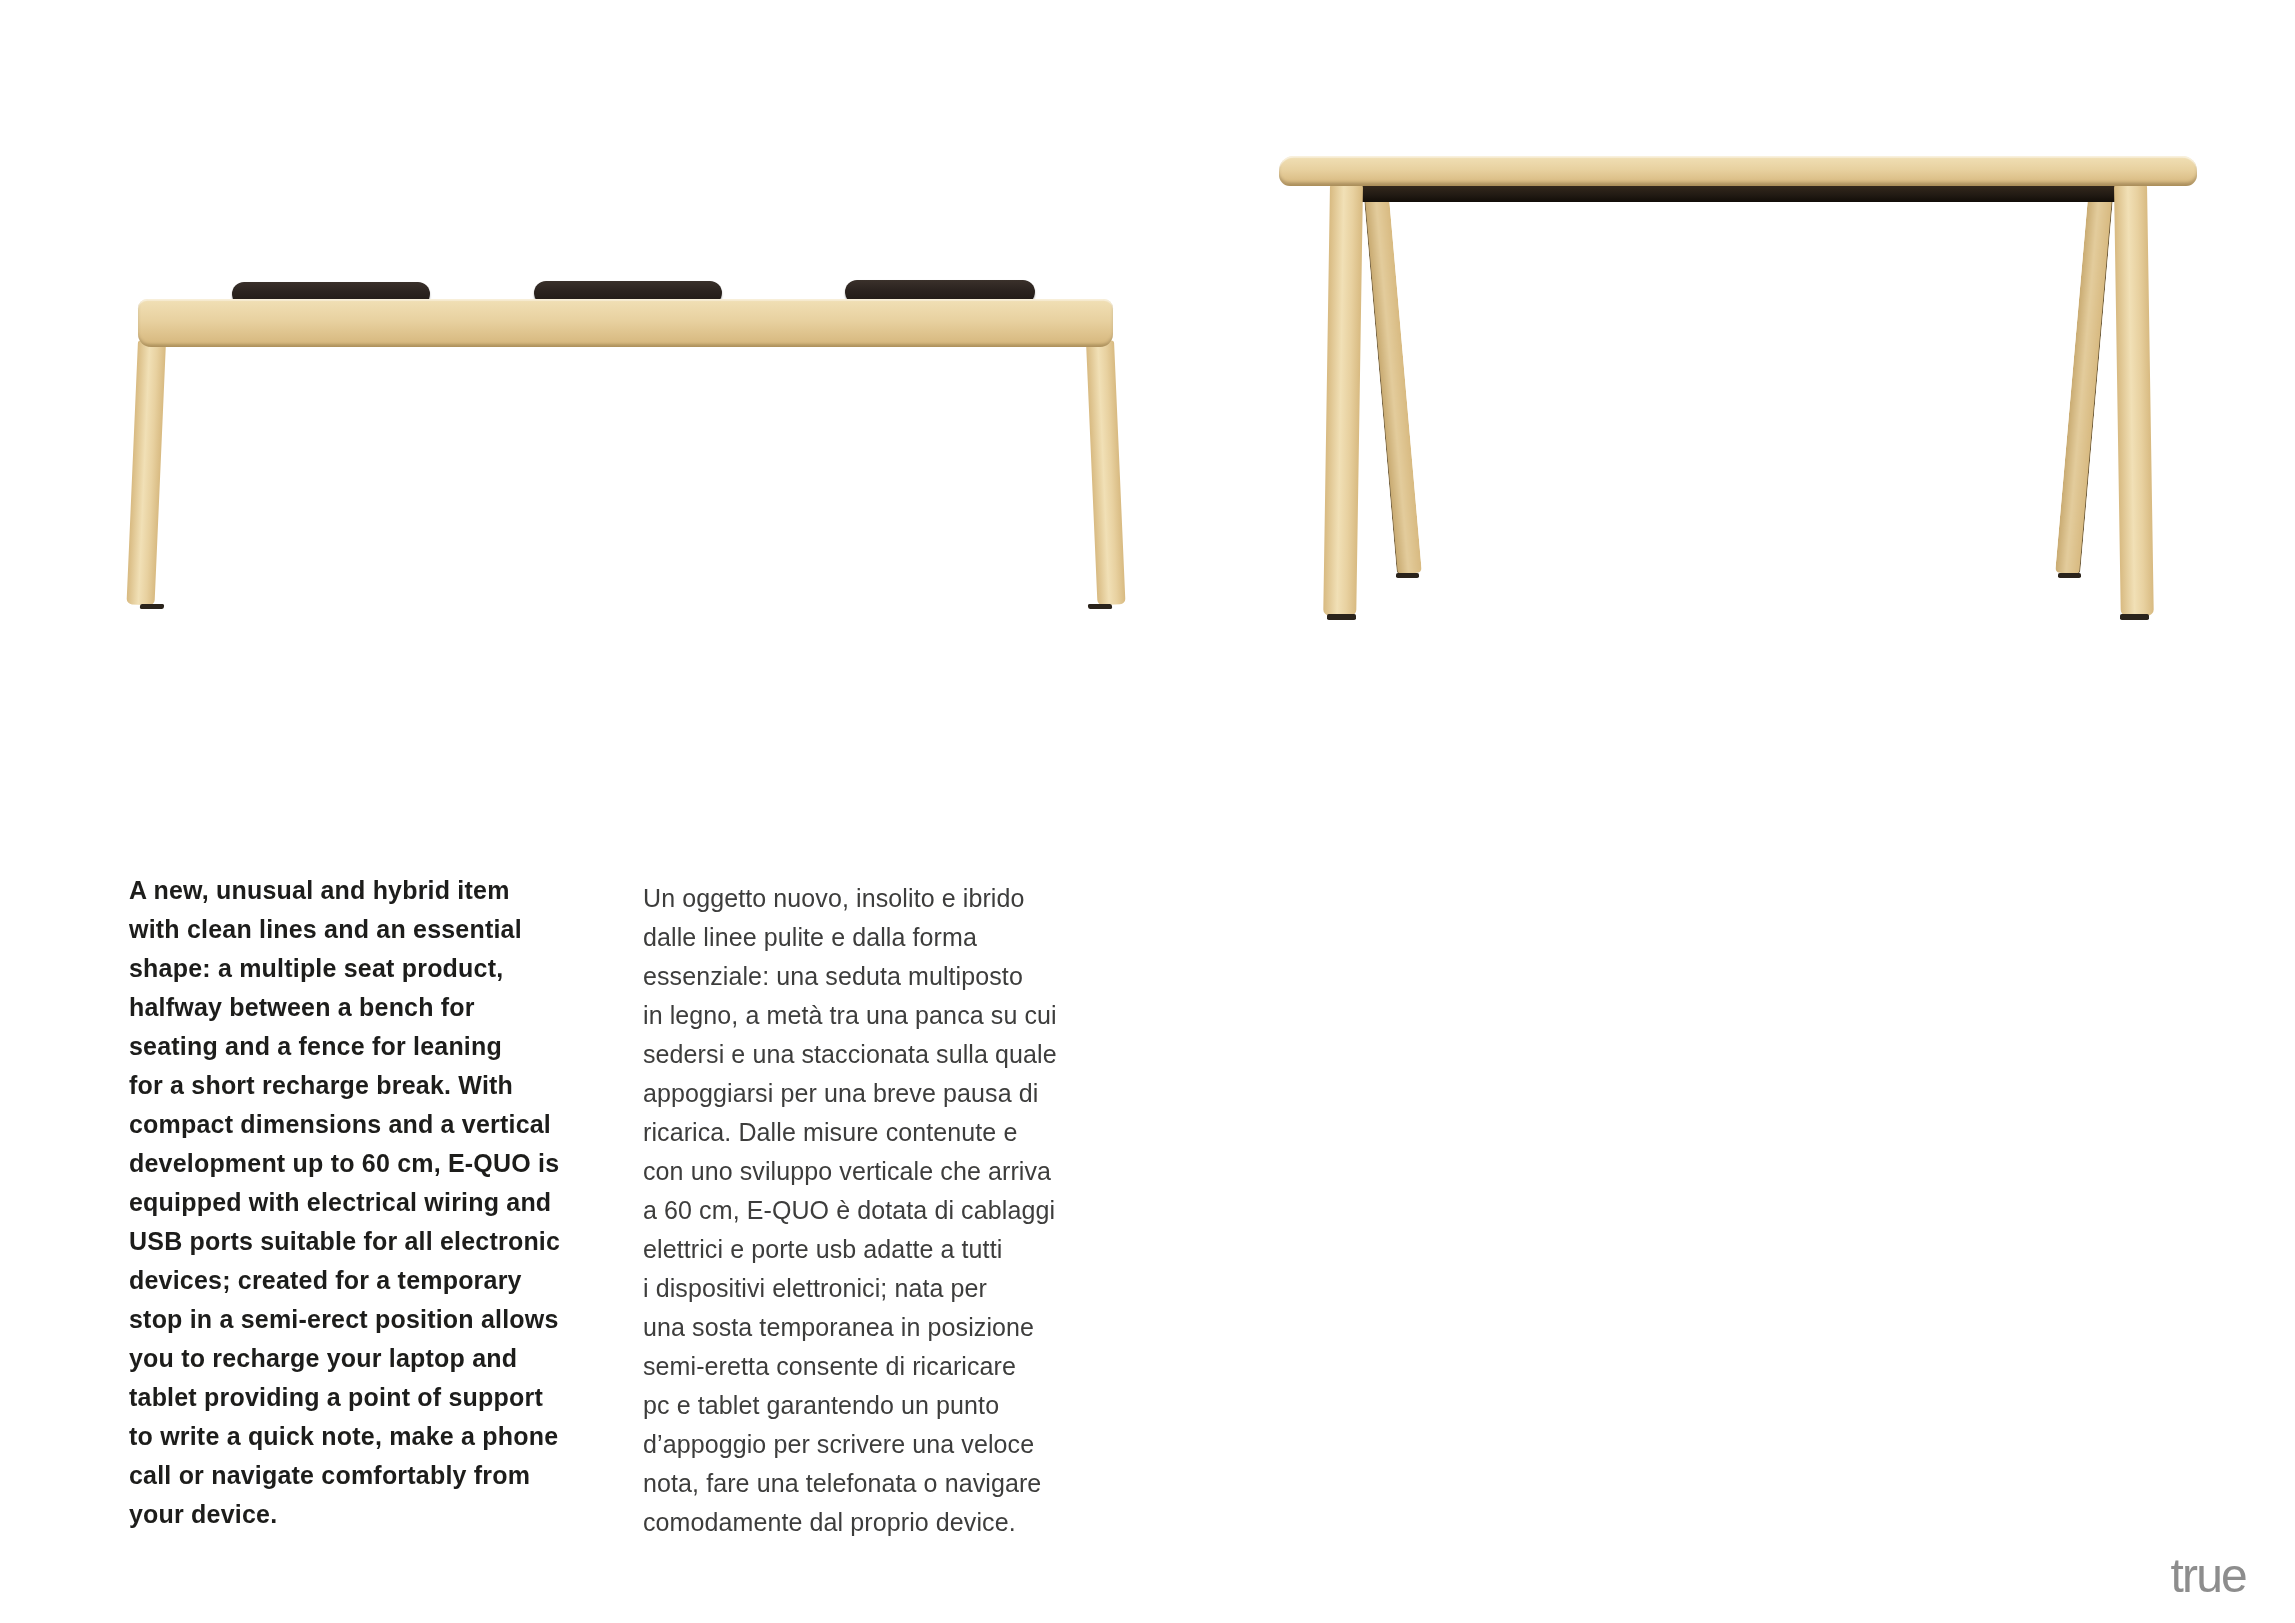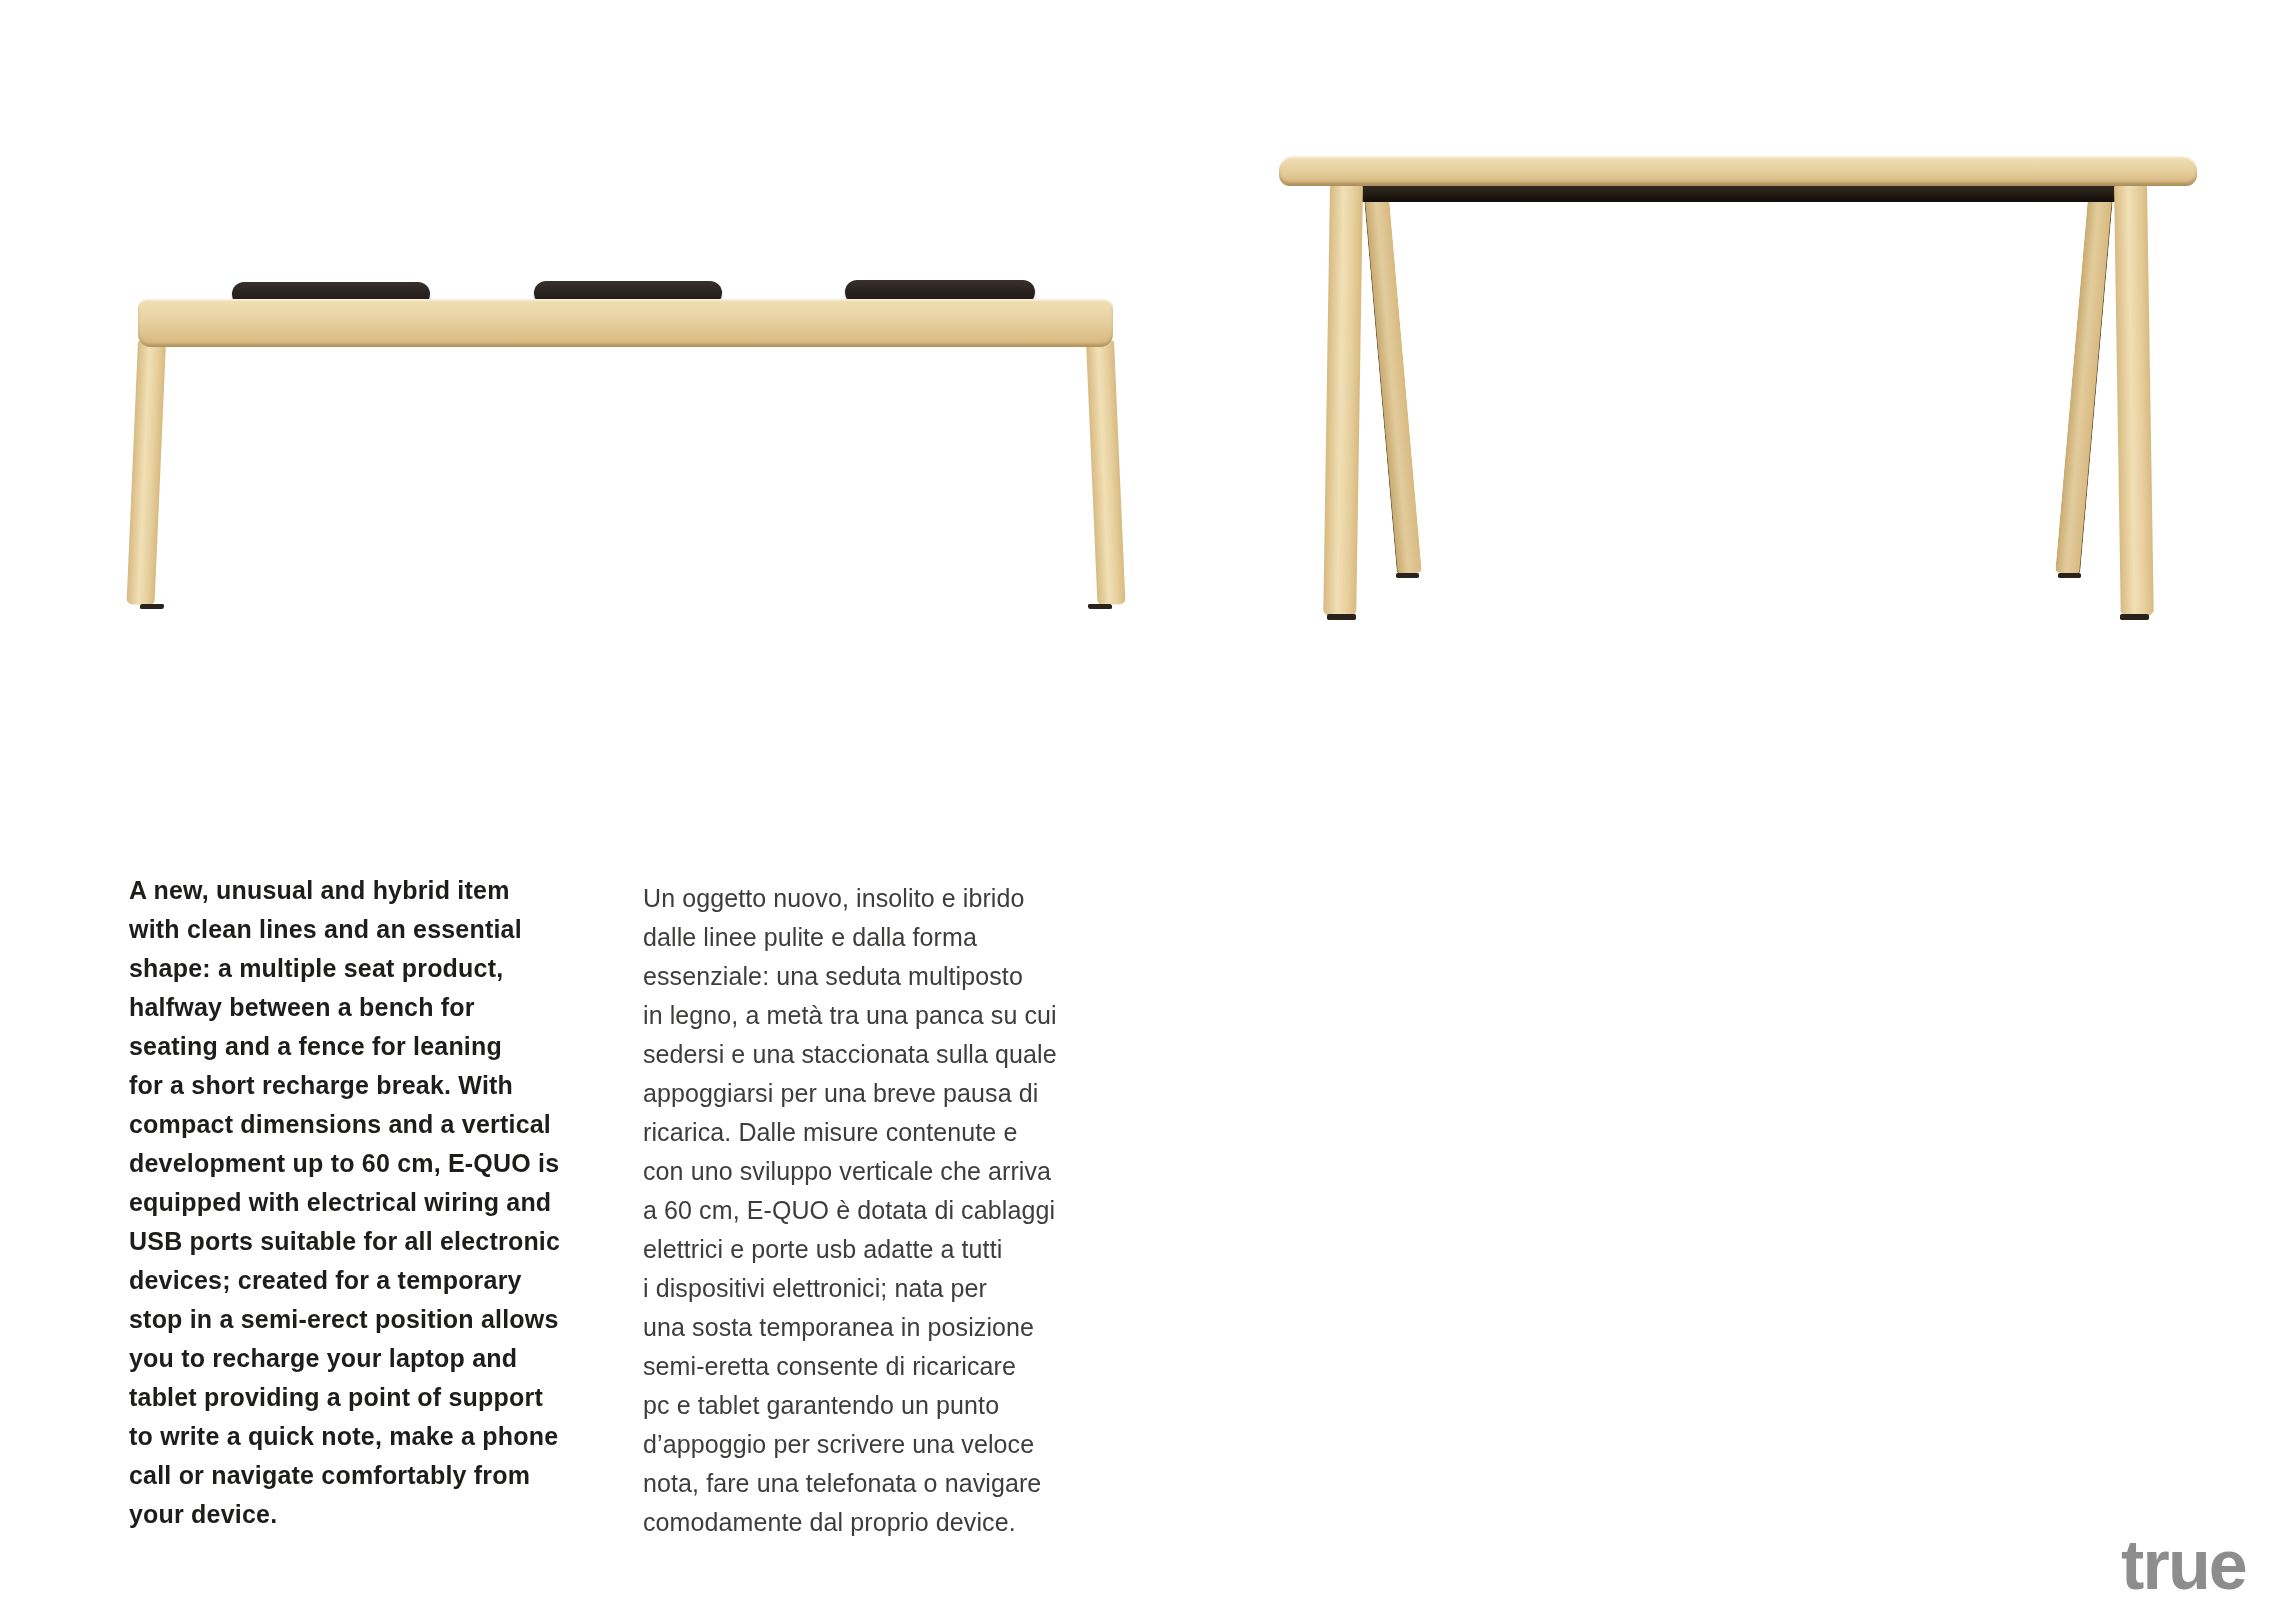--- a/index.html
+++ b/index.html
@@ -107,21 +107,21 @@
     position:absolute;top:871px;
     white-space:pre;
     font-size:25px;line-height:39px;
   }
   .text-en{left:129px;font-weight:bold;color:var(--text-en);letter-spacing:0.2px;}
   .text-it{left:643px;font-weight:300;color:var(--text-it);letter-spacing:0.1px;margin-top:8px;}
 
   
   .logo{
     position:absolute;right:26px;bottom:24px;
-    font-size:70px;font-weight:bold;letter-spacing:-1.8px;
+    font-size:48px;font-weight:normal;letter-spacing:-1.8px;
     color:var(--logo);line-height:1;
   }
 </style>
 </head>
 <body>
 
 <div class="page">
 
   <div class="product bench">
     <div class="floor-wash"></div>

